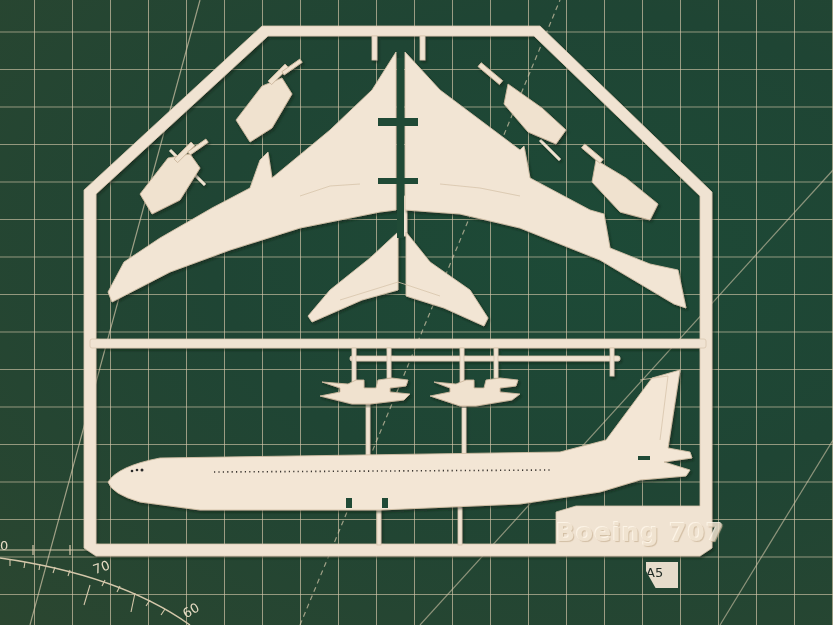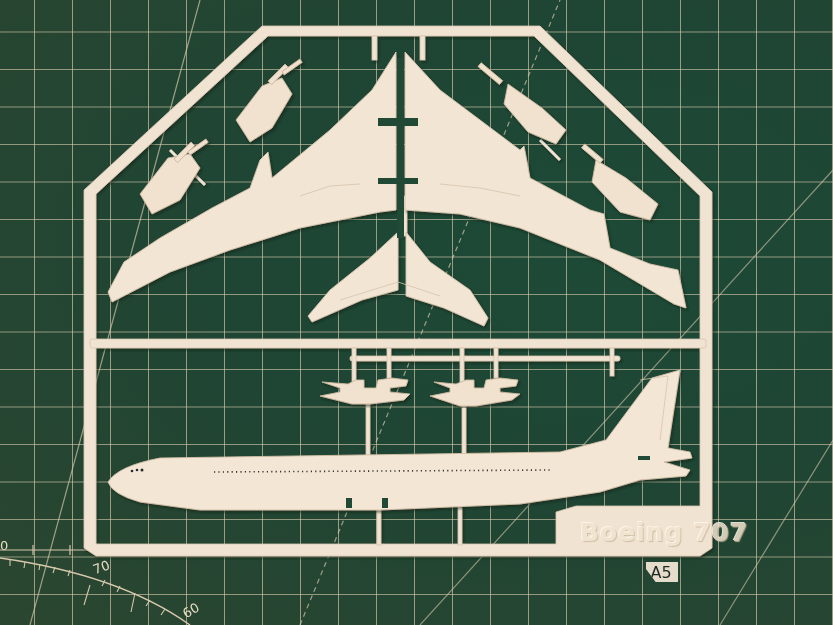--- a/index.html
+++ b/index.html
@@ -14,34 +14,34 @@
     .mat-label {
       position: absolute;
       color: #e7dcc4;
       font-family: "DejaVu Sans", sans-serif;
       font-size: 13px;
       transform-origin: left top;
     }
     .a5-tag {
       position: absolute;
       left: 646px; top: 562px;
-      width: 32px; height: 20px;
+      width: 32px; height: 26px;
       background: #e6dccb;
       clip-path: polygon(0 0, 100% 0, 100% 100%, 30% 100%, 0 35%);
       color: #1f2a24;
       font-family: "DejaVu Sans", sans-serif;
-      font-size: 16px;
+      font-size: 13px;
       line-height: 22px;
-      text-align: center;
+      text-align: left;
       padding-right: 2px;
       box-sizing: border-box;
     }
     .sprue-text {
       position: absolute;
-      left: 580px; top: 518px;
+      left: 556px; top: 518px;
       color: #f1e3d0;
       font-family: "DejaVu Sans", sans-serif;
       font-weight: bold;
       font-size: 25px;
       letter-spacing: 1px;
       text-shadow: -1px -1px 0 #fff7ea, 1px 1px 1px #cdb89c;
       opacity: 0.85;
     }
   </style>
 </head>

